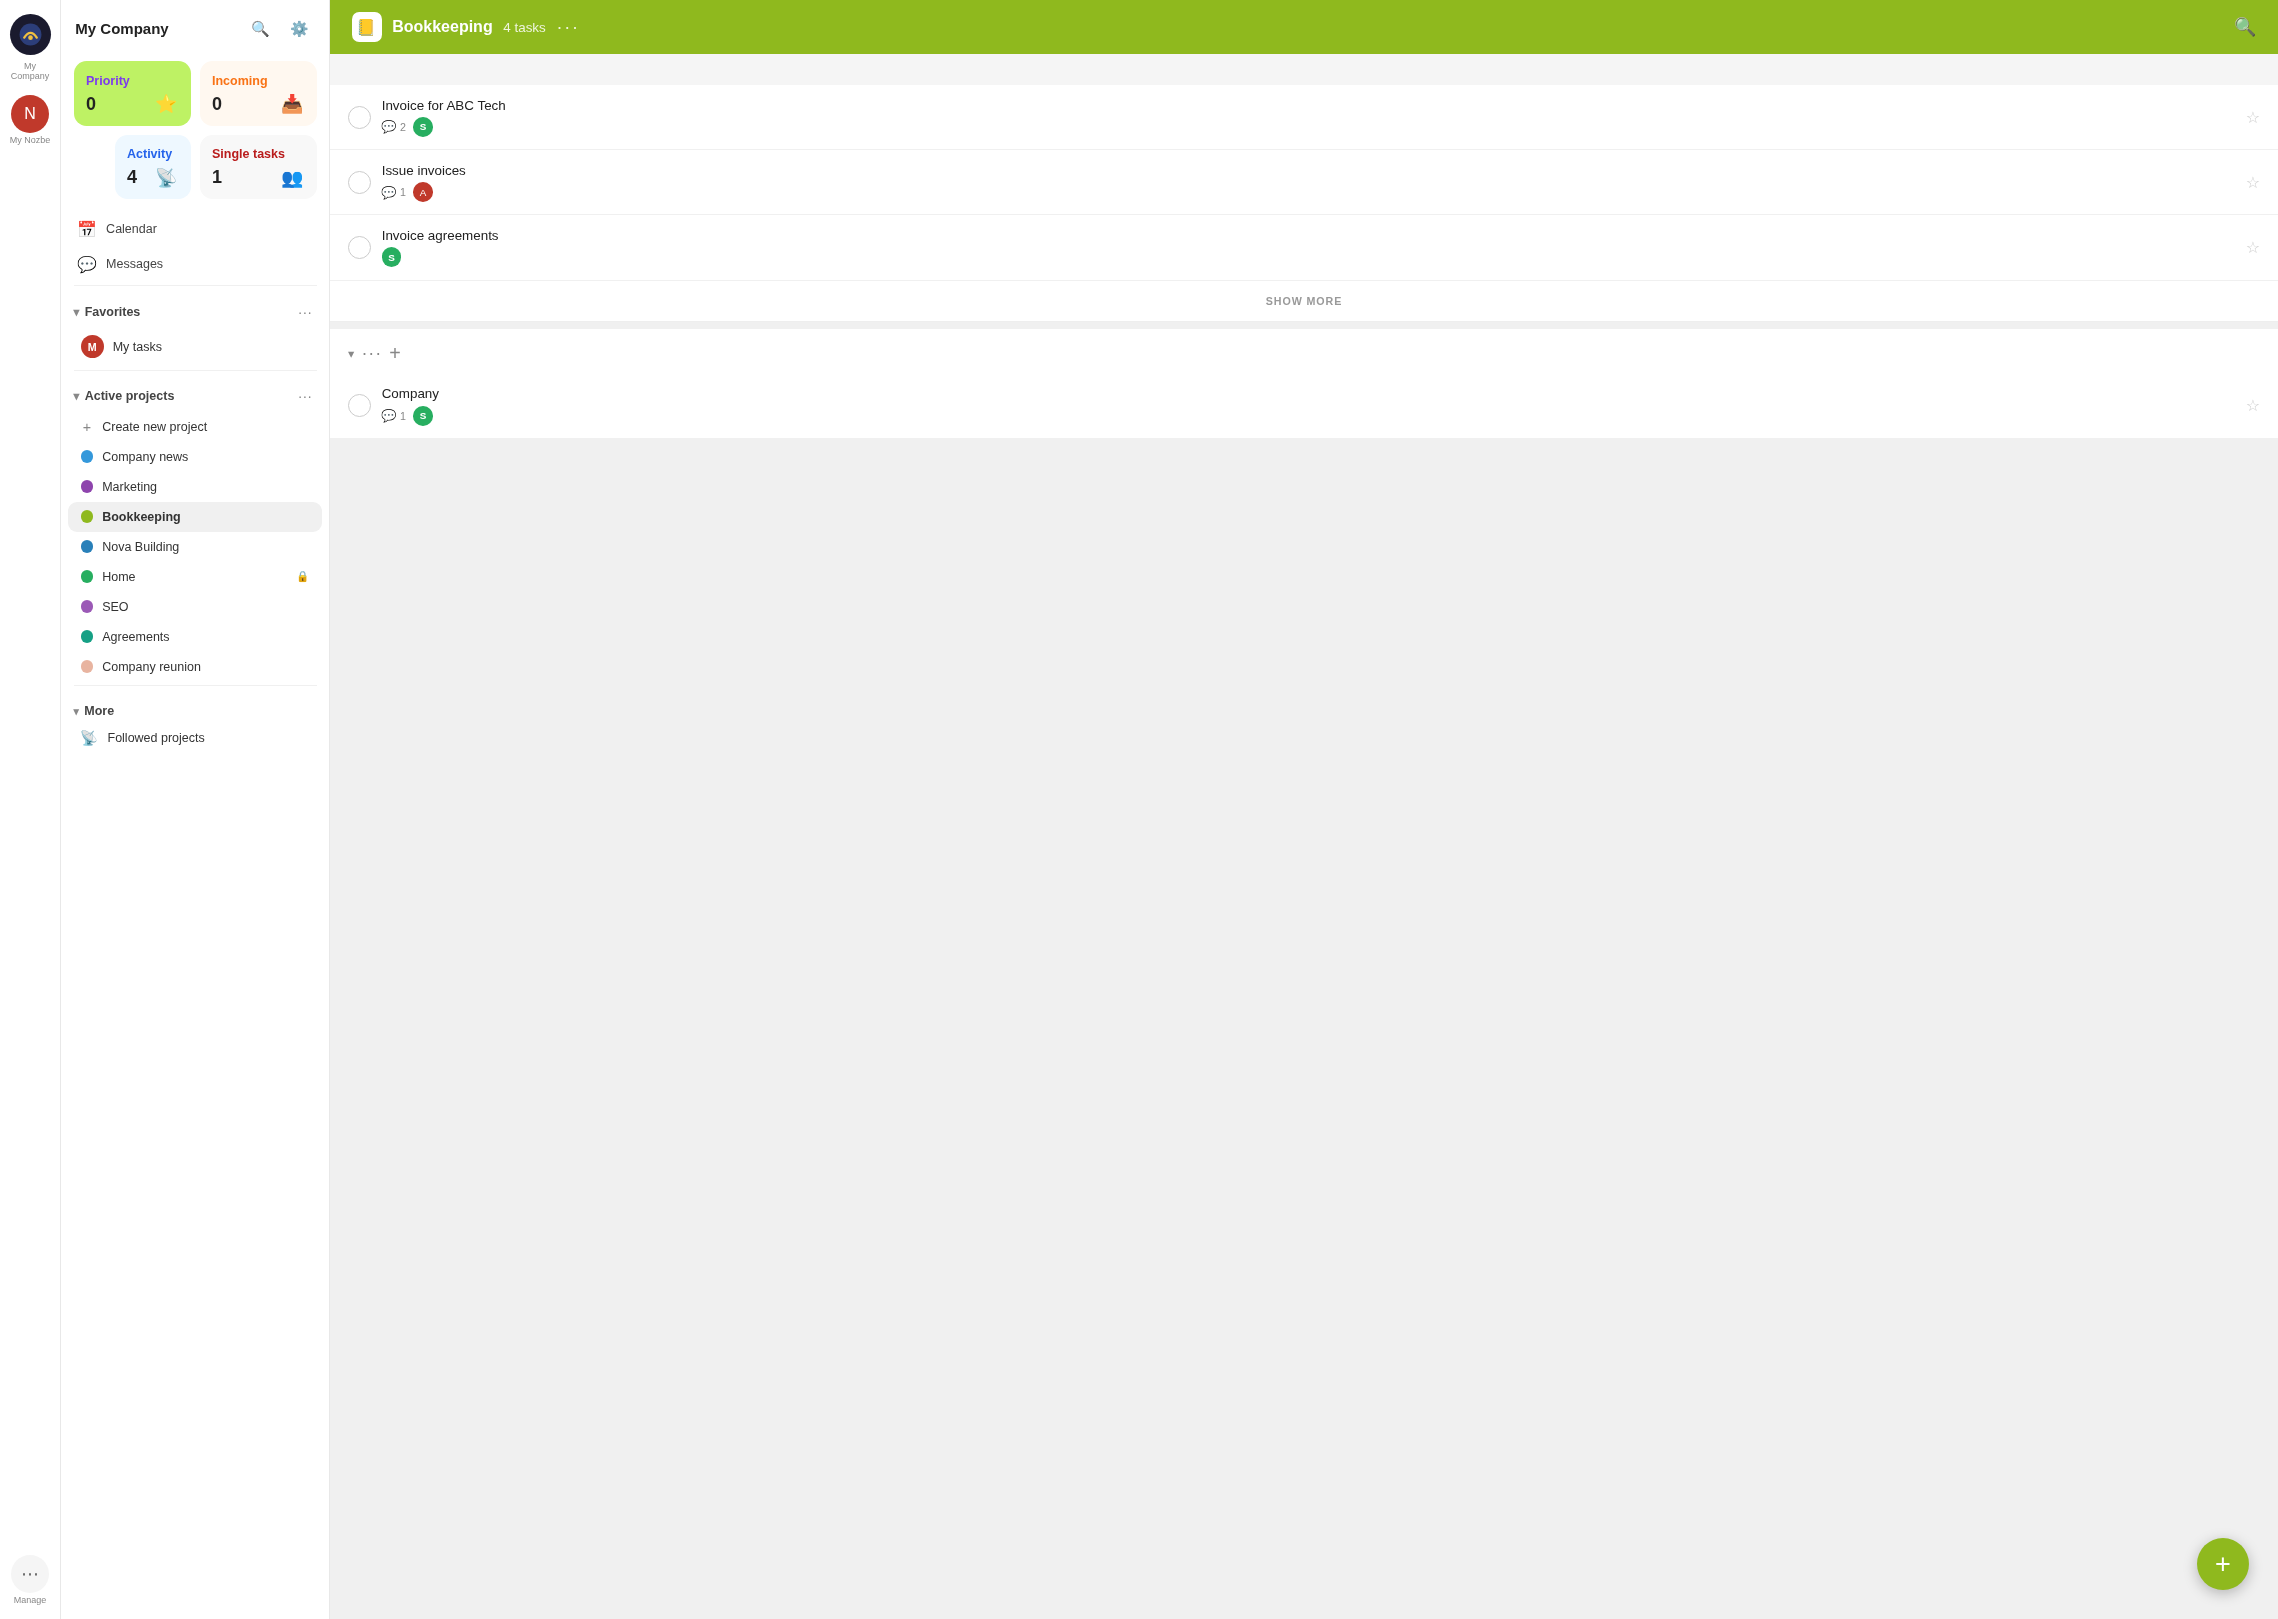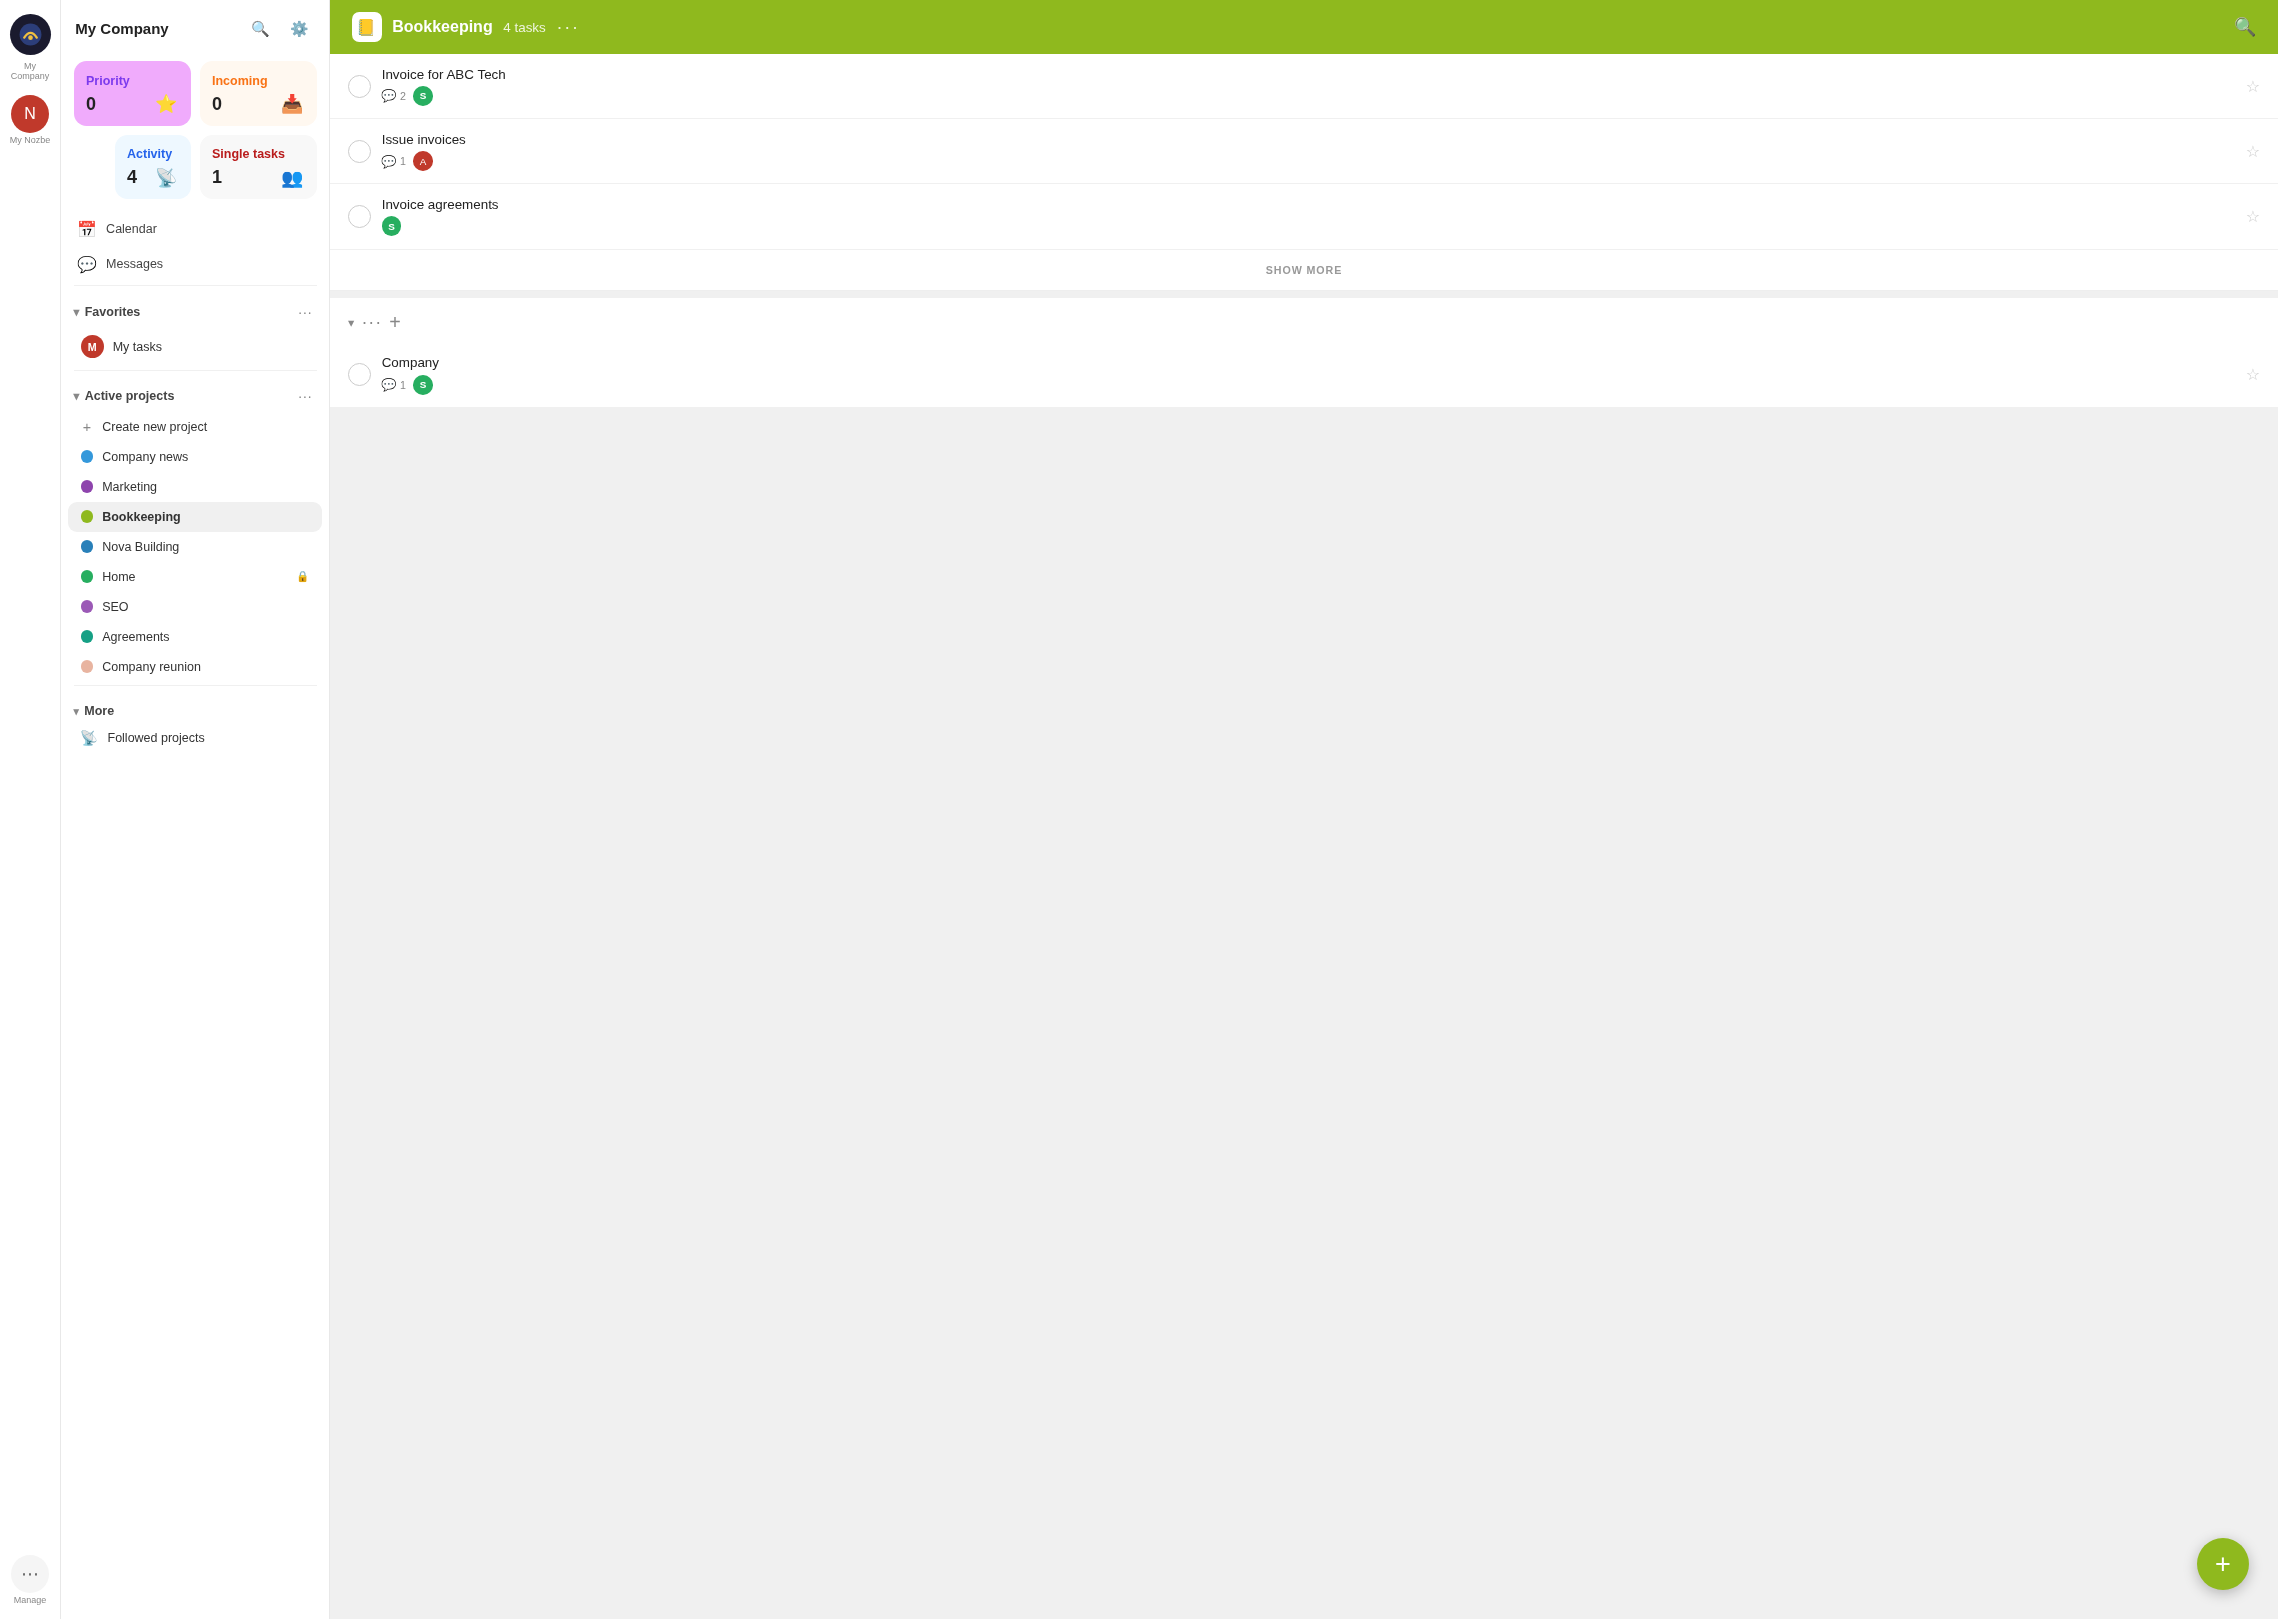--- a/index.html
+++ b/index.html
@@ -69,21 +69,21 @@
       padding: 7.2px 12.5px 12.5px;
     }
     .card {
       border-radius: 12.5px;
       padding: 12.5px 12.5px 10.7px;
       display: flex;
       flex-direction: column;
       gap: 5.4px;
       cursor: pointer;
     }
-    .card-priority { background: #f0abfc; }
+    .card-priority { background: #bef264; }
     .card-incoming { background: #fff8f0; }
     .card-activity { background: #eef8ff; margin-left: 41px; }
     .card-single { background: #f8f8f8; }
     .card-label { font-size: 12.5px; font-weight: 600; }
     .card-label-purple { color: #7c3aed; }
     .card-label-orange { color: #f97316; }
     .card-label-blue { color: #2563eb; }
     .card-label-dark { color: #b91c1c; }
     .card-row { display: flex; align-items: center; justify-content: space-between; }
     .card-count { font-size: 18px; font-weight: 600; color: #222; }
@@ -148,21 +148,21 @@
       width: 30px; height: 30px; background: #fff; border-radius: 7.2px;
       display: flex; align-items: center; justify-content: center; font-size: 16px;
     }
     .header-title { font-size: 16px; font-weight: 700; color: #fff; }
     .header-task-count { font-size: 13.4px; color: rgba(255,255,255,0.85); }
     .header-dots { font-size: 18px; color: rgba(255,255,255,0.85); cursor: pointer; letter-spacing: 1.8px; }
     .header-spacer { flex: 1; }
     .header-search-icon { font-size: 18px; color: rgba(255,255,255,0.85); cursor: pointer; }
 
     
-    .main-body { flex: 1; overflow-y: auto; padding: 0; background: #f0f0f0; }
+    .main-body { flex: 1; overflow-y: auto; padding: 0; background: #f0f0f0; margin-top: 31px; }
     .main-body::-webkit-scrollbar { width: 5.4px; }
     .main-body::-webkit-scrollbar-thumb { background: #ccc; border-radius: 3.6px; }
 
     
     .task-section { background: #fff; margin: 0; }
 
     
     .task-row {
       display: flex; align-items: center; gap: 10.7px;
       padding: 12.5px 18px;

